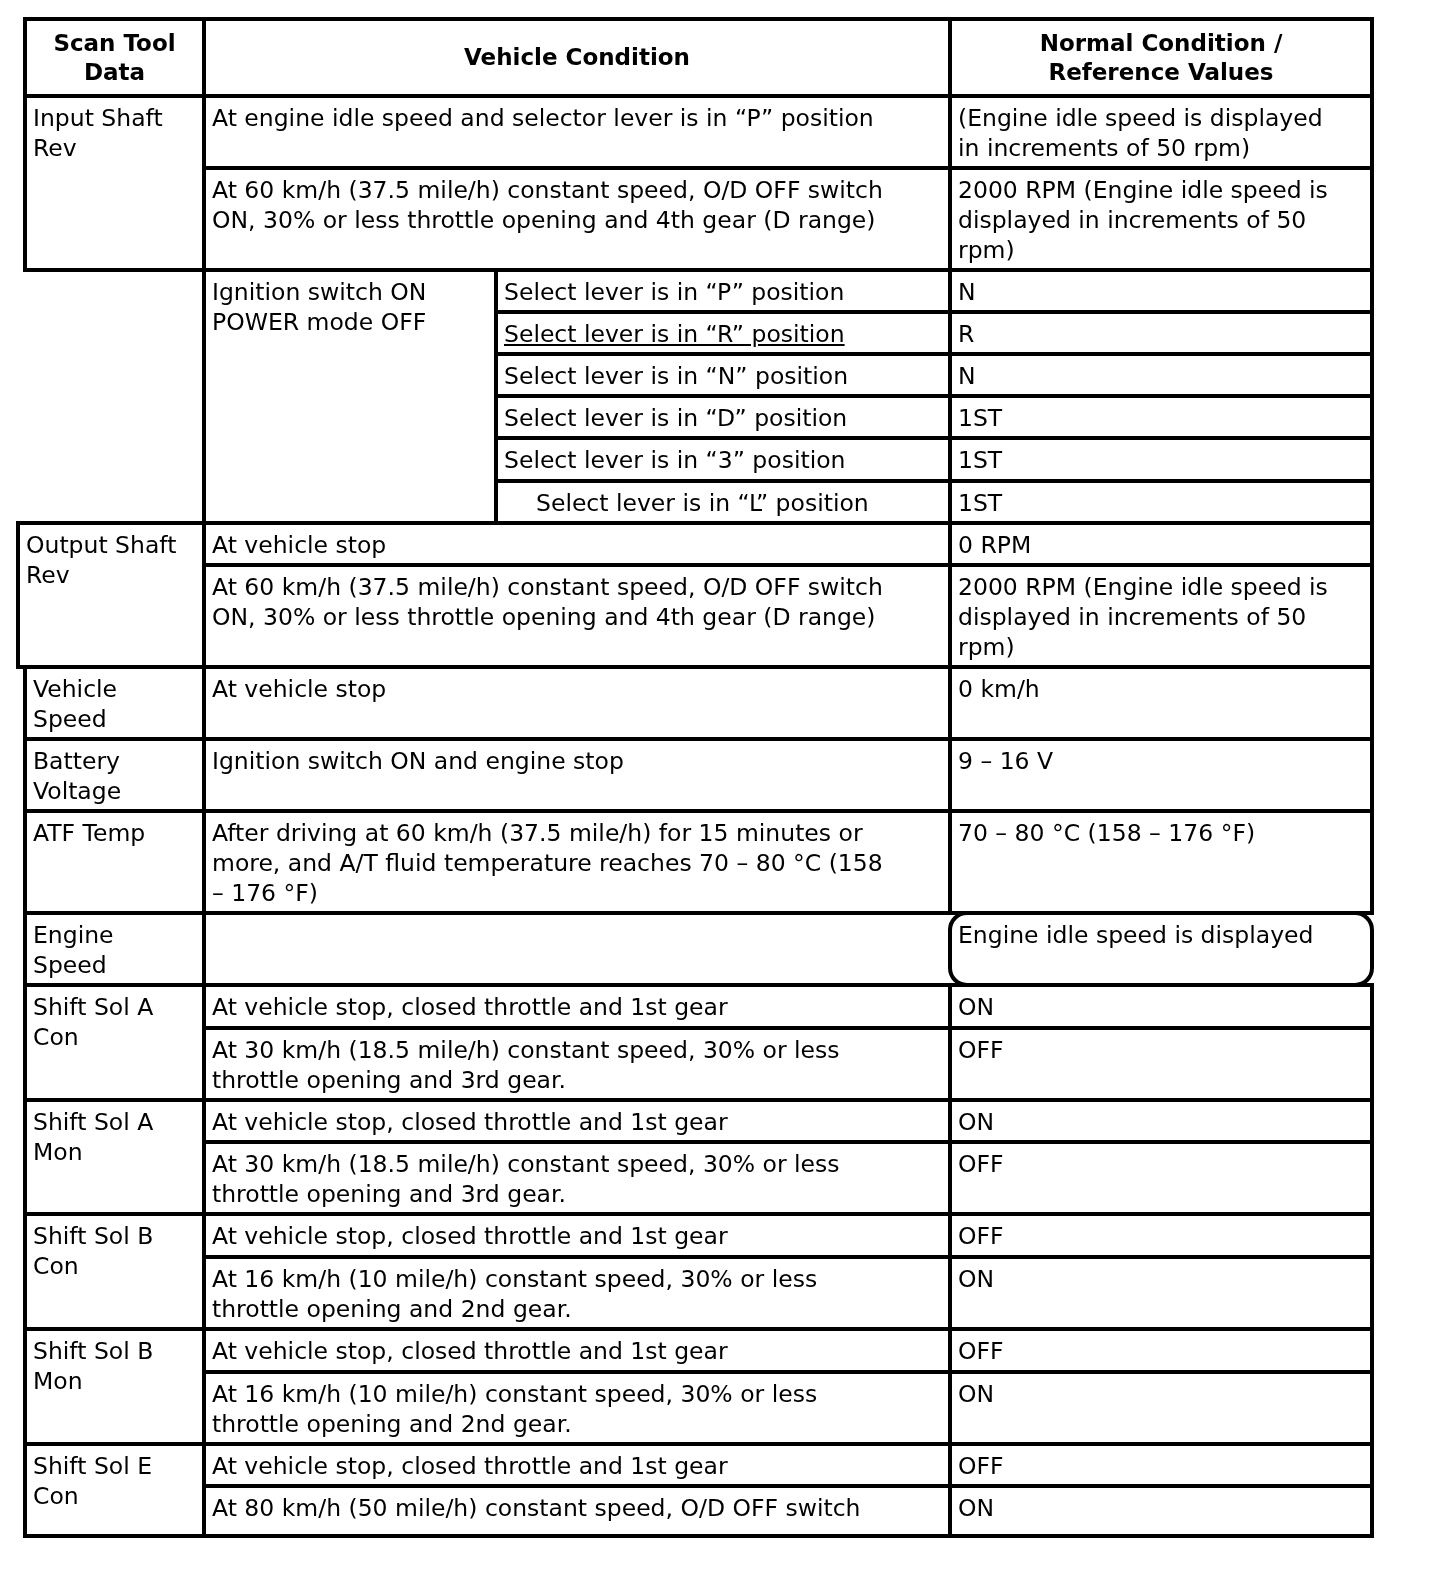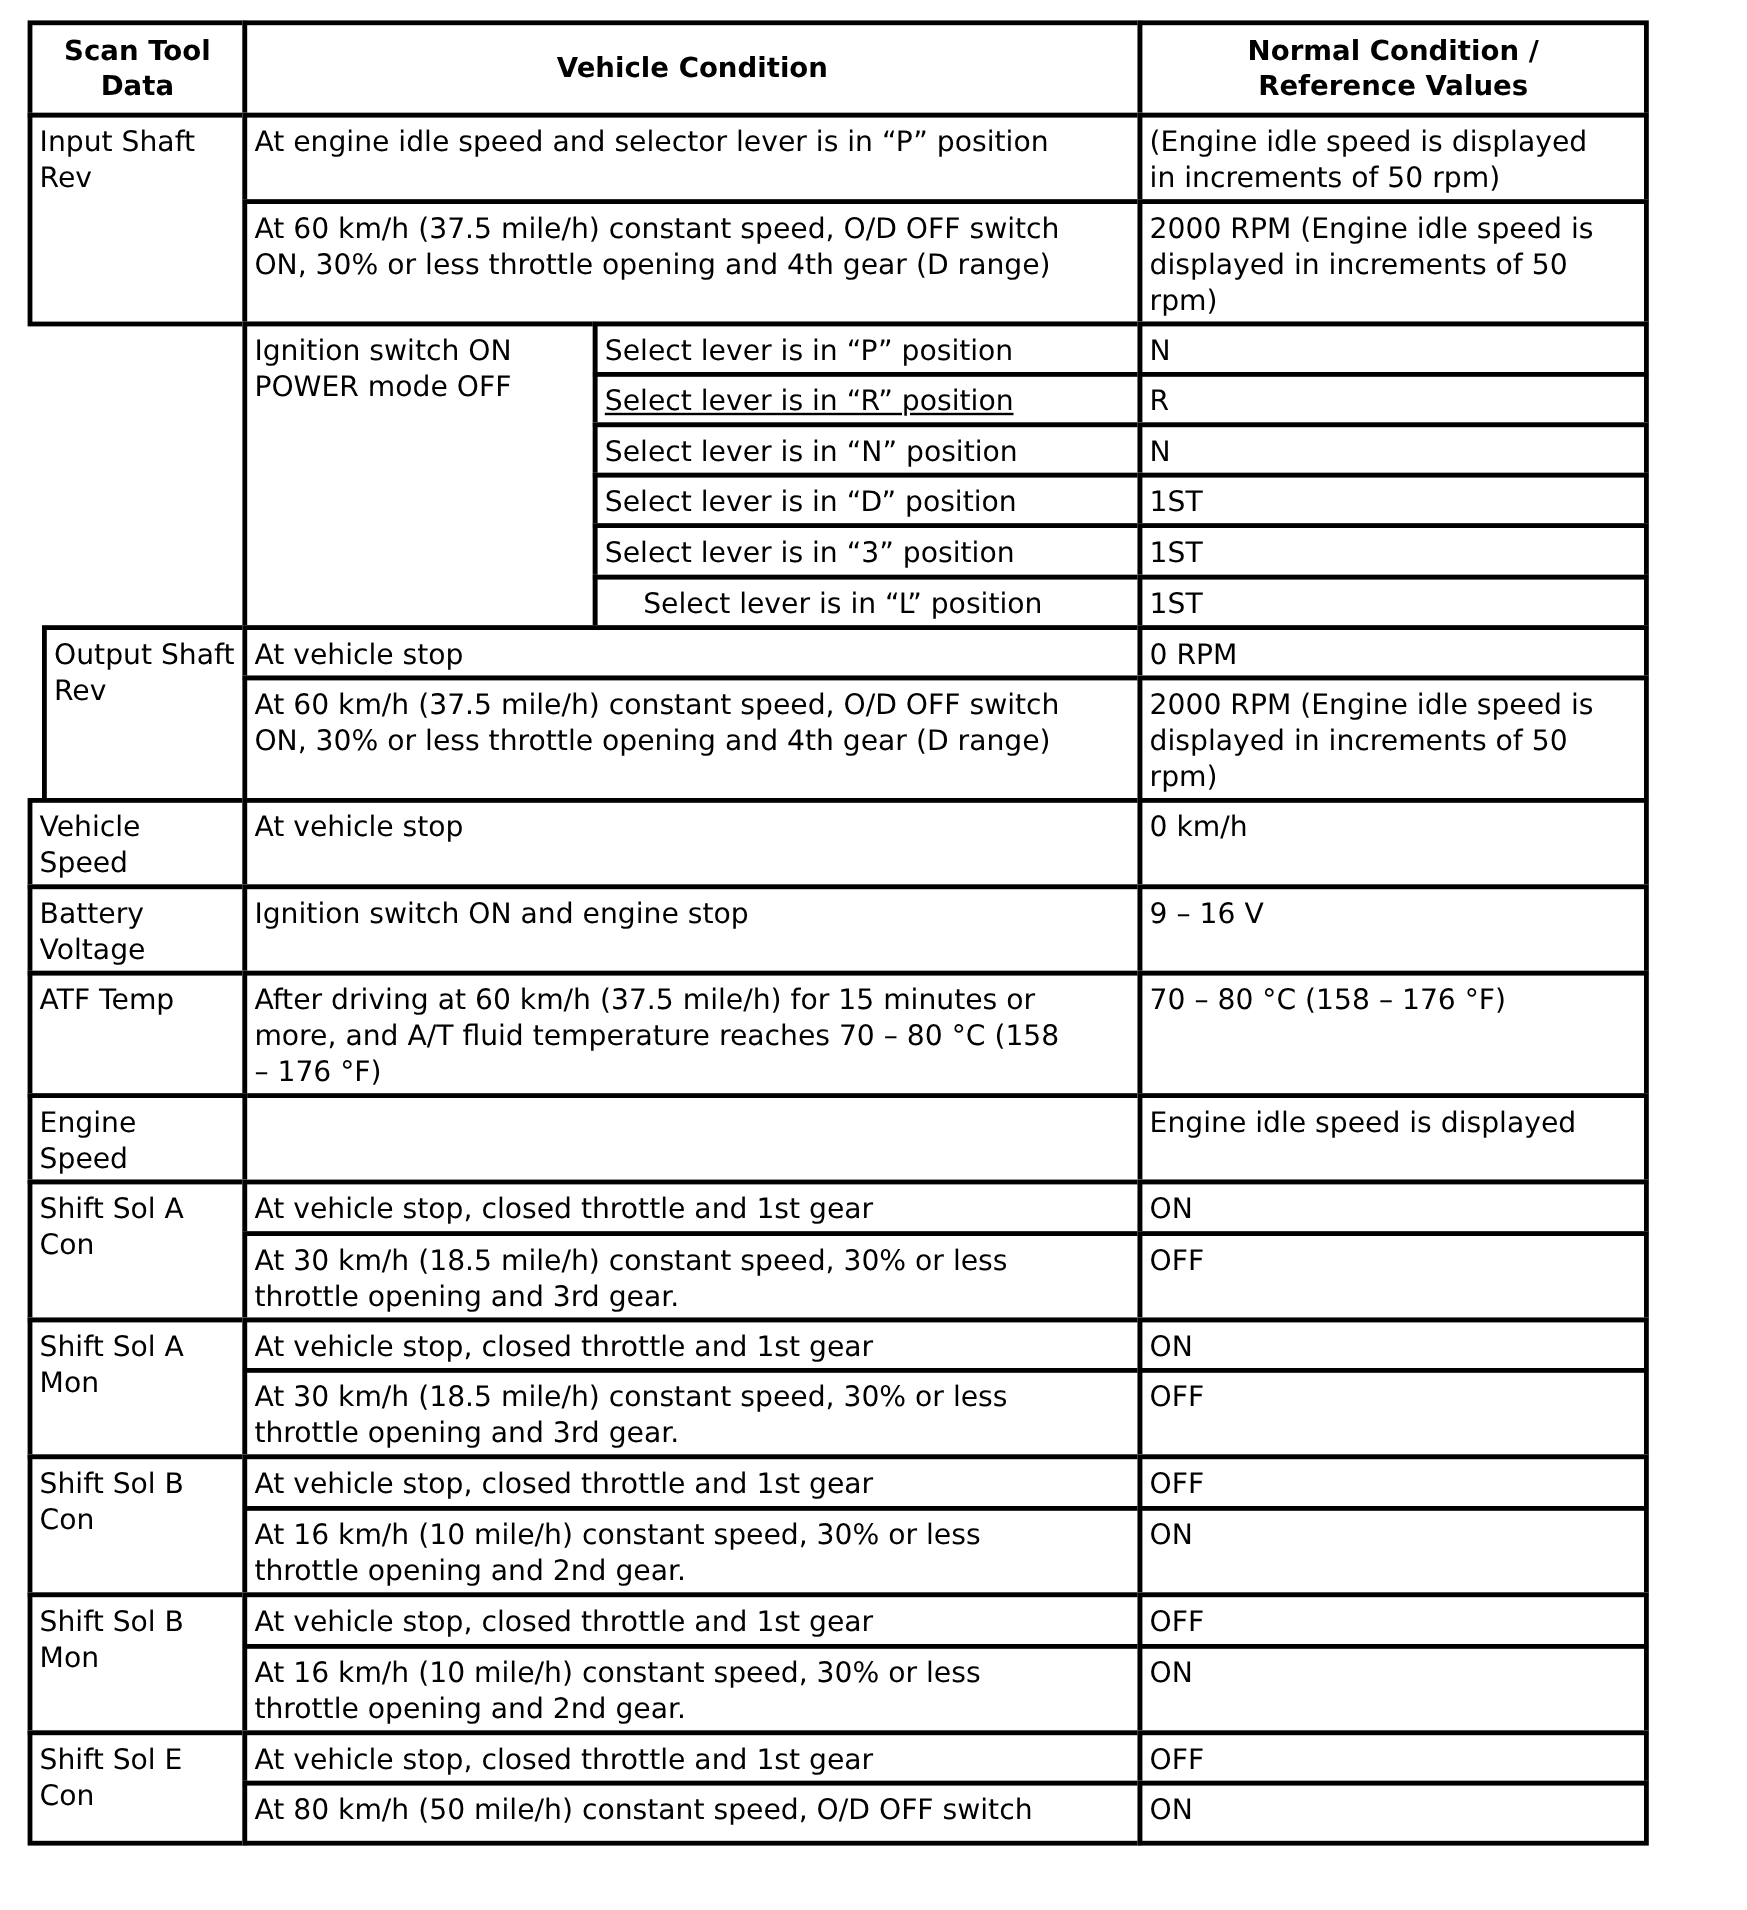--- a/index.html
+++ b/index.html
@@ -42,21 +42,21 @@
   <div class="cell" style="left:948px;top:310px;width:426px;height:46px;">R</div>
   <div class="cell" style="left:494px;top:352px;width:458px;height:46px;">Select lever is in “N” position</div>
   <div class="cell" style="left:948px;top:352px;width:426px;height:46px;">N</div>
   <div class="cell" style="left:494px;top:394px;width:458px;height:46px;">Select lever is in “D” position</div>
   <div class="cell" style="left:948px;top:394px;width:426px;height:46px;">1ST</div>
   <div class="cell" style="left:494px;top:436px;width:458px;height:47px;">Select lever is in “3” position</div>
   <div class="cell" style="left:948px;top:436px;width:426px;height:47px;">1ST</div>
   <div class="cell" style="left:494px;top:479px;width:458px;height:46px;padding-left:38px;">Select lever is in “L” position</div>
   <div class="cell" style="left:948px;top:479px;width:426px;height:46px;">1ST</div>
 
-  <div class="cell" style="left:35px;top:521px;width:199px;height:148px;">Output Shaft
+  <div class="cell" style="left:16px;top:521px;width:199px;height:148px;">Output Shaft
 Rev</div>
   <div class="cell" style="left:202px;top:521px;width:750px;height:46px;">At vehicle stop</div>
   <div class="cell" style="left:948px;top:521px;width:426px;height:46px;">0 RPM</div>
   <div class="cell" style="left:202px;top:563px;width:750px;height:106px;">At 60 km/h (37.5 mile/h) constant speed, O/D OFF switch
 ON, 30% or less throttle opening and 4th gear (D range)</div>
   <div class="cell" style="left:948px;top:563px;width:426px;height:106px;">2000 RPM (Engine idle speed is
 displayed in increments of 50
 rpm)</div>
 
   <div class="cell" style="left:23px;top:665px;width:183px;height:76px;">Vehicle
@@ -70,21 +70,21 @@
   <div class="cell" style="left:948px;top:737px;width:426px;height:76px;">9 – 16 V</div>
 
   <div class="cell" style="left:23px;top:809px;width:183px;height:106px;">ATF Temp</div>
   <div class="cell" style="left:202px;top:809px;width:750px;height:106px;">After driving at 60 km/h (37.5 mile/h) for 15 minutes or
 more, and A/T fluid temperature reaches 70 – 80 °C (158
 – 176 °F)</div>
   <div class="cell" style="left:948px;top:809px;width:426px;height:106px;">70 – 80 °C (158 – 176 °F)</div>
 
   <div class="cell" style="left:23px;top:911px;width:183px;height:76px;">Engine
 Speed</div>
-  <div class="cell" style="left:948px;top:911px;width:426px;height:76px;">Engine idle speed is displayed</div>
+  <div class="cell" style="left:948px;top:911px;width:426px;height:76px;border-radius:19px;">Engine idle speed is displayed</div>
 
   <div class="cell" style="left:23px;top:983px;width:183px;height:119px;">Shift Sol A
 Con</div>
   <div class="cell" style="left:202px;top:983px;width:750px;height:47px;">At vehicle stop, closed throttle and 1st gear</div>
   <div class="cell" style="left:948px;top:983px;width:426px;height:47px;">ON</div>
   <div class="cell" style="left:202px;top:1026px;width:750px;height:76px;">At 30 km/h (18.5 mile/h) constant speed, 30% or less
 throttle opening and 3rd gear.</div>
   <div class="cell" style="left:948px;top:1026px;width:426px;height:76px;">OFF</div>
 
   <div class="cell" style="left:23px;top:1098px;width:183px;height:118px;">Shift Sol A

